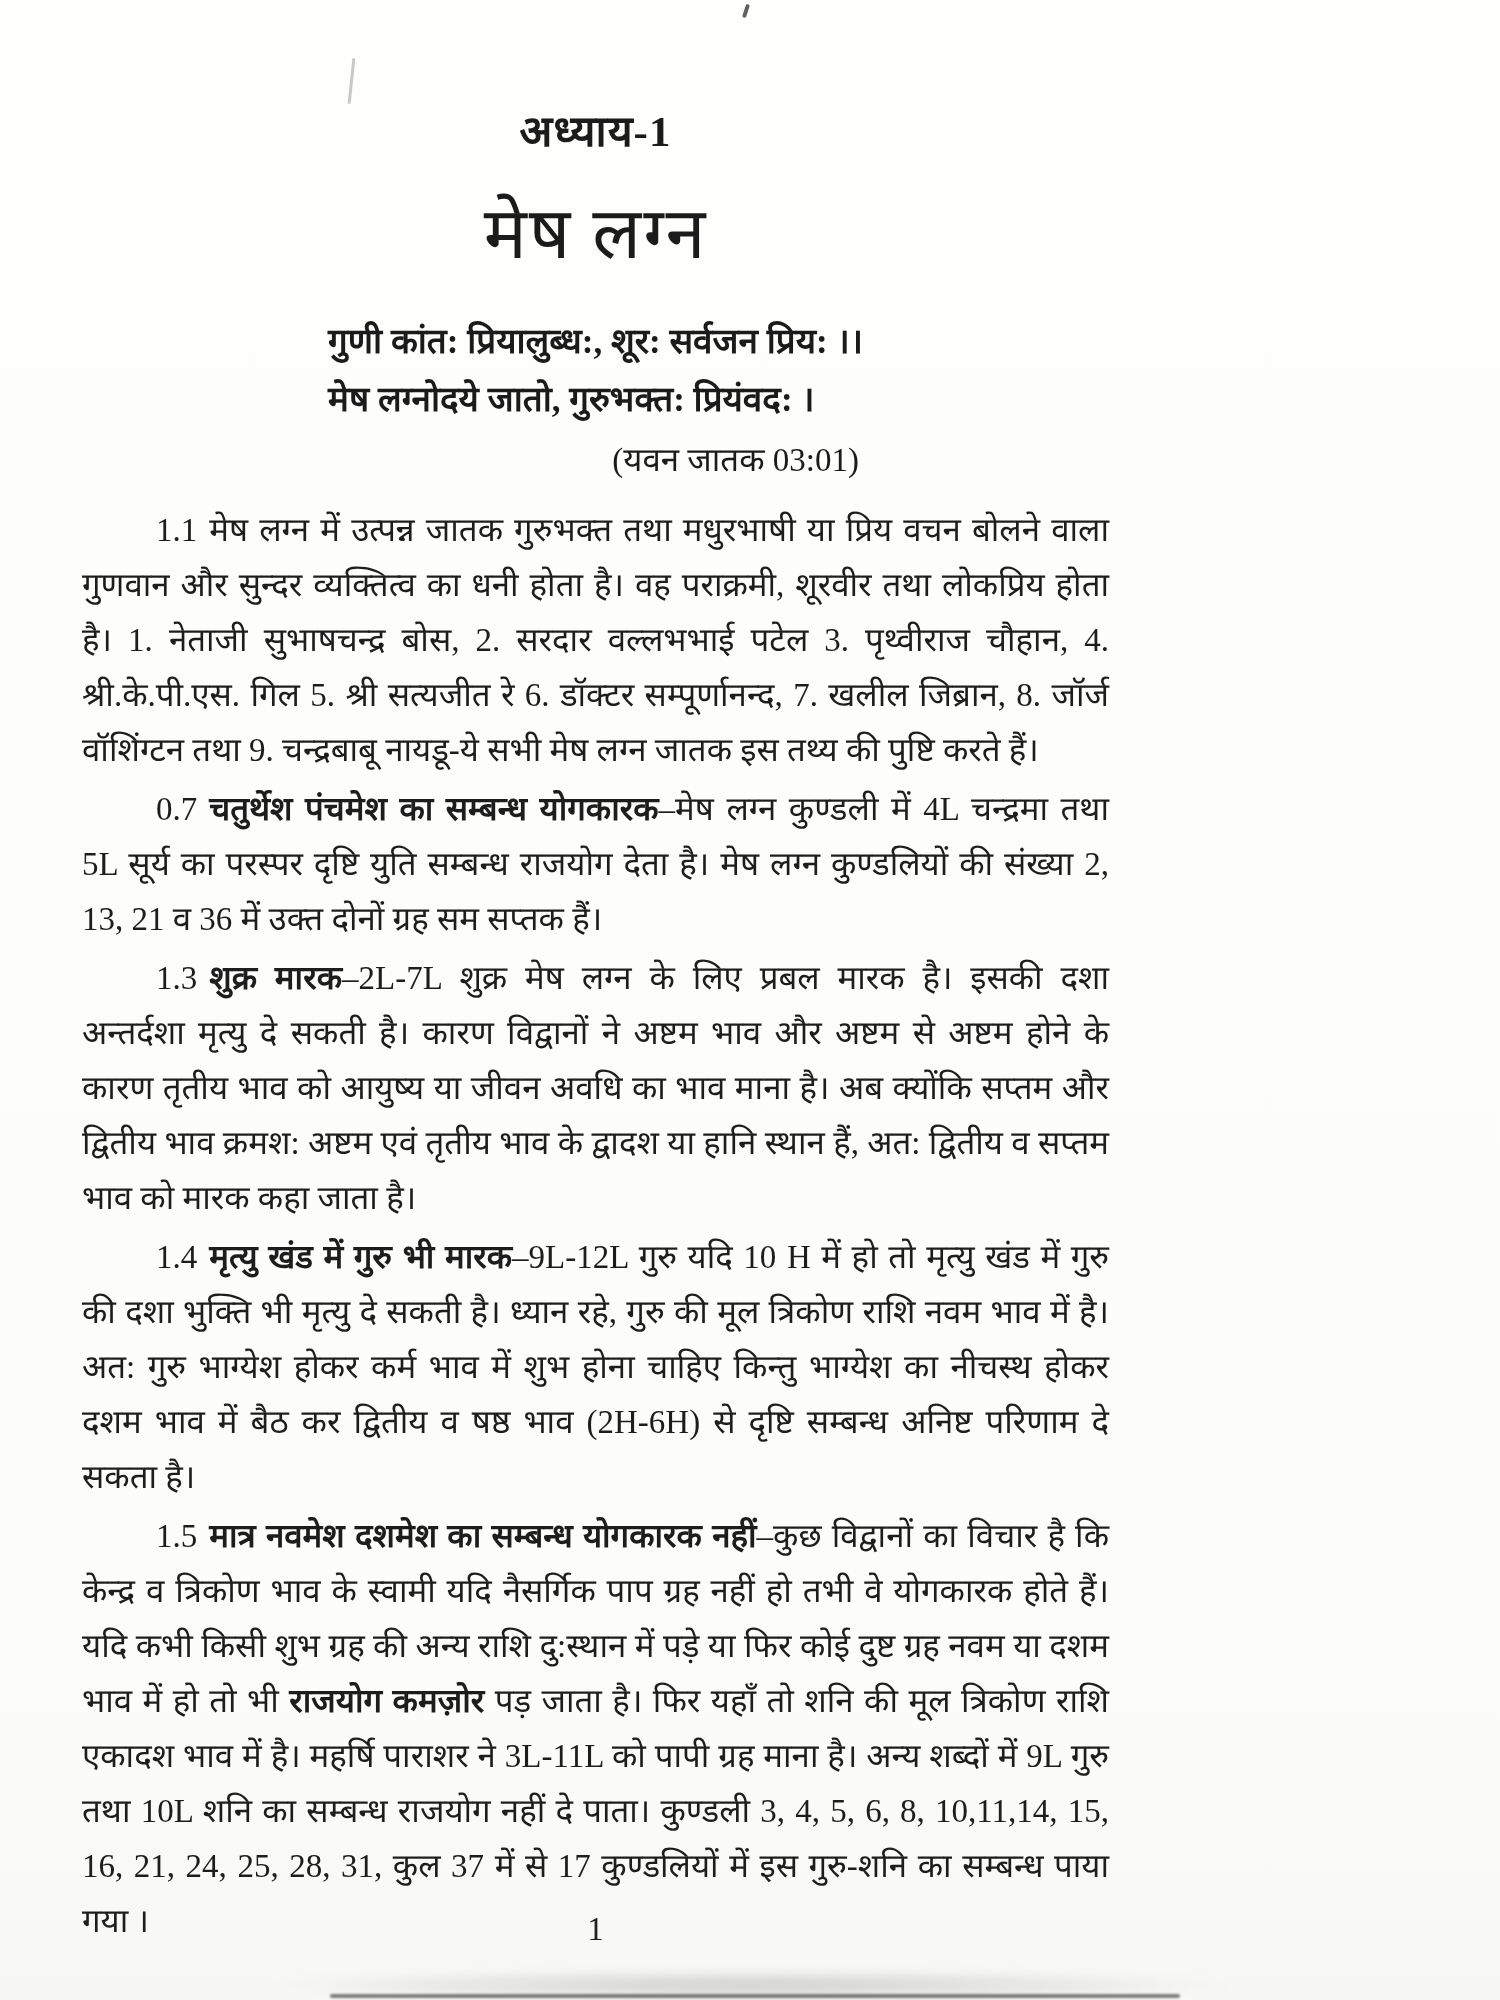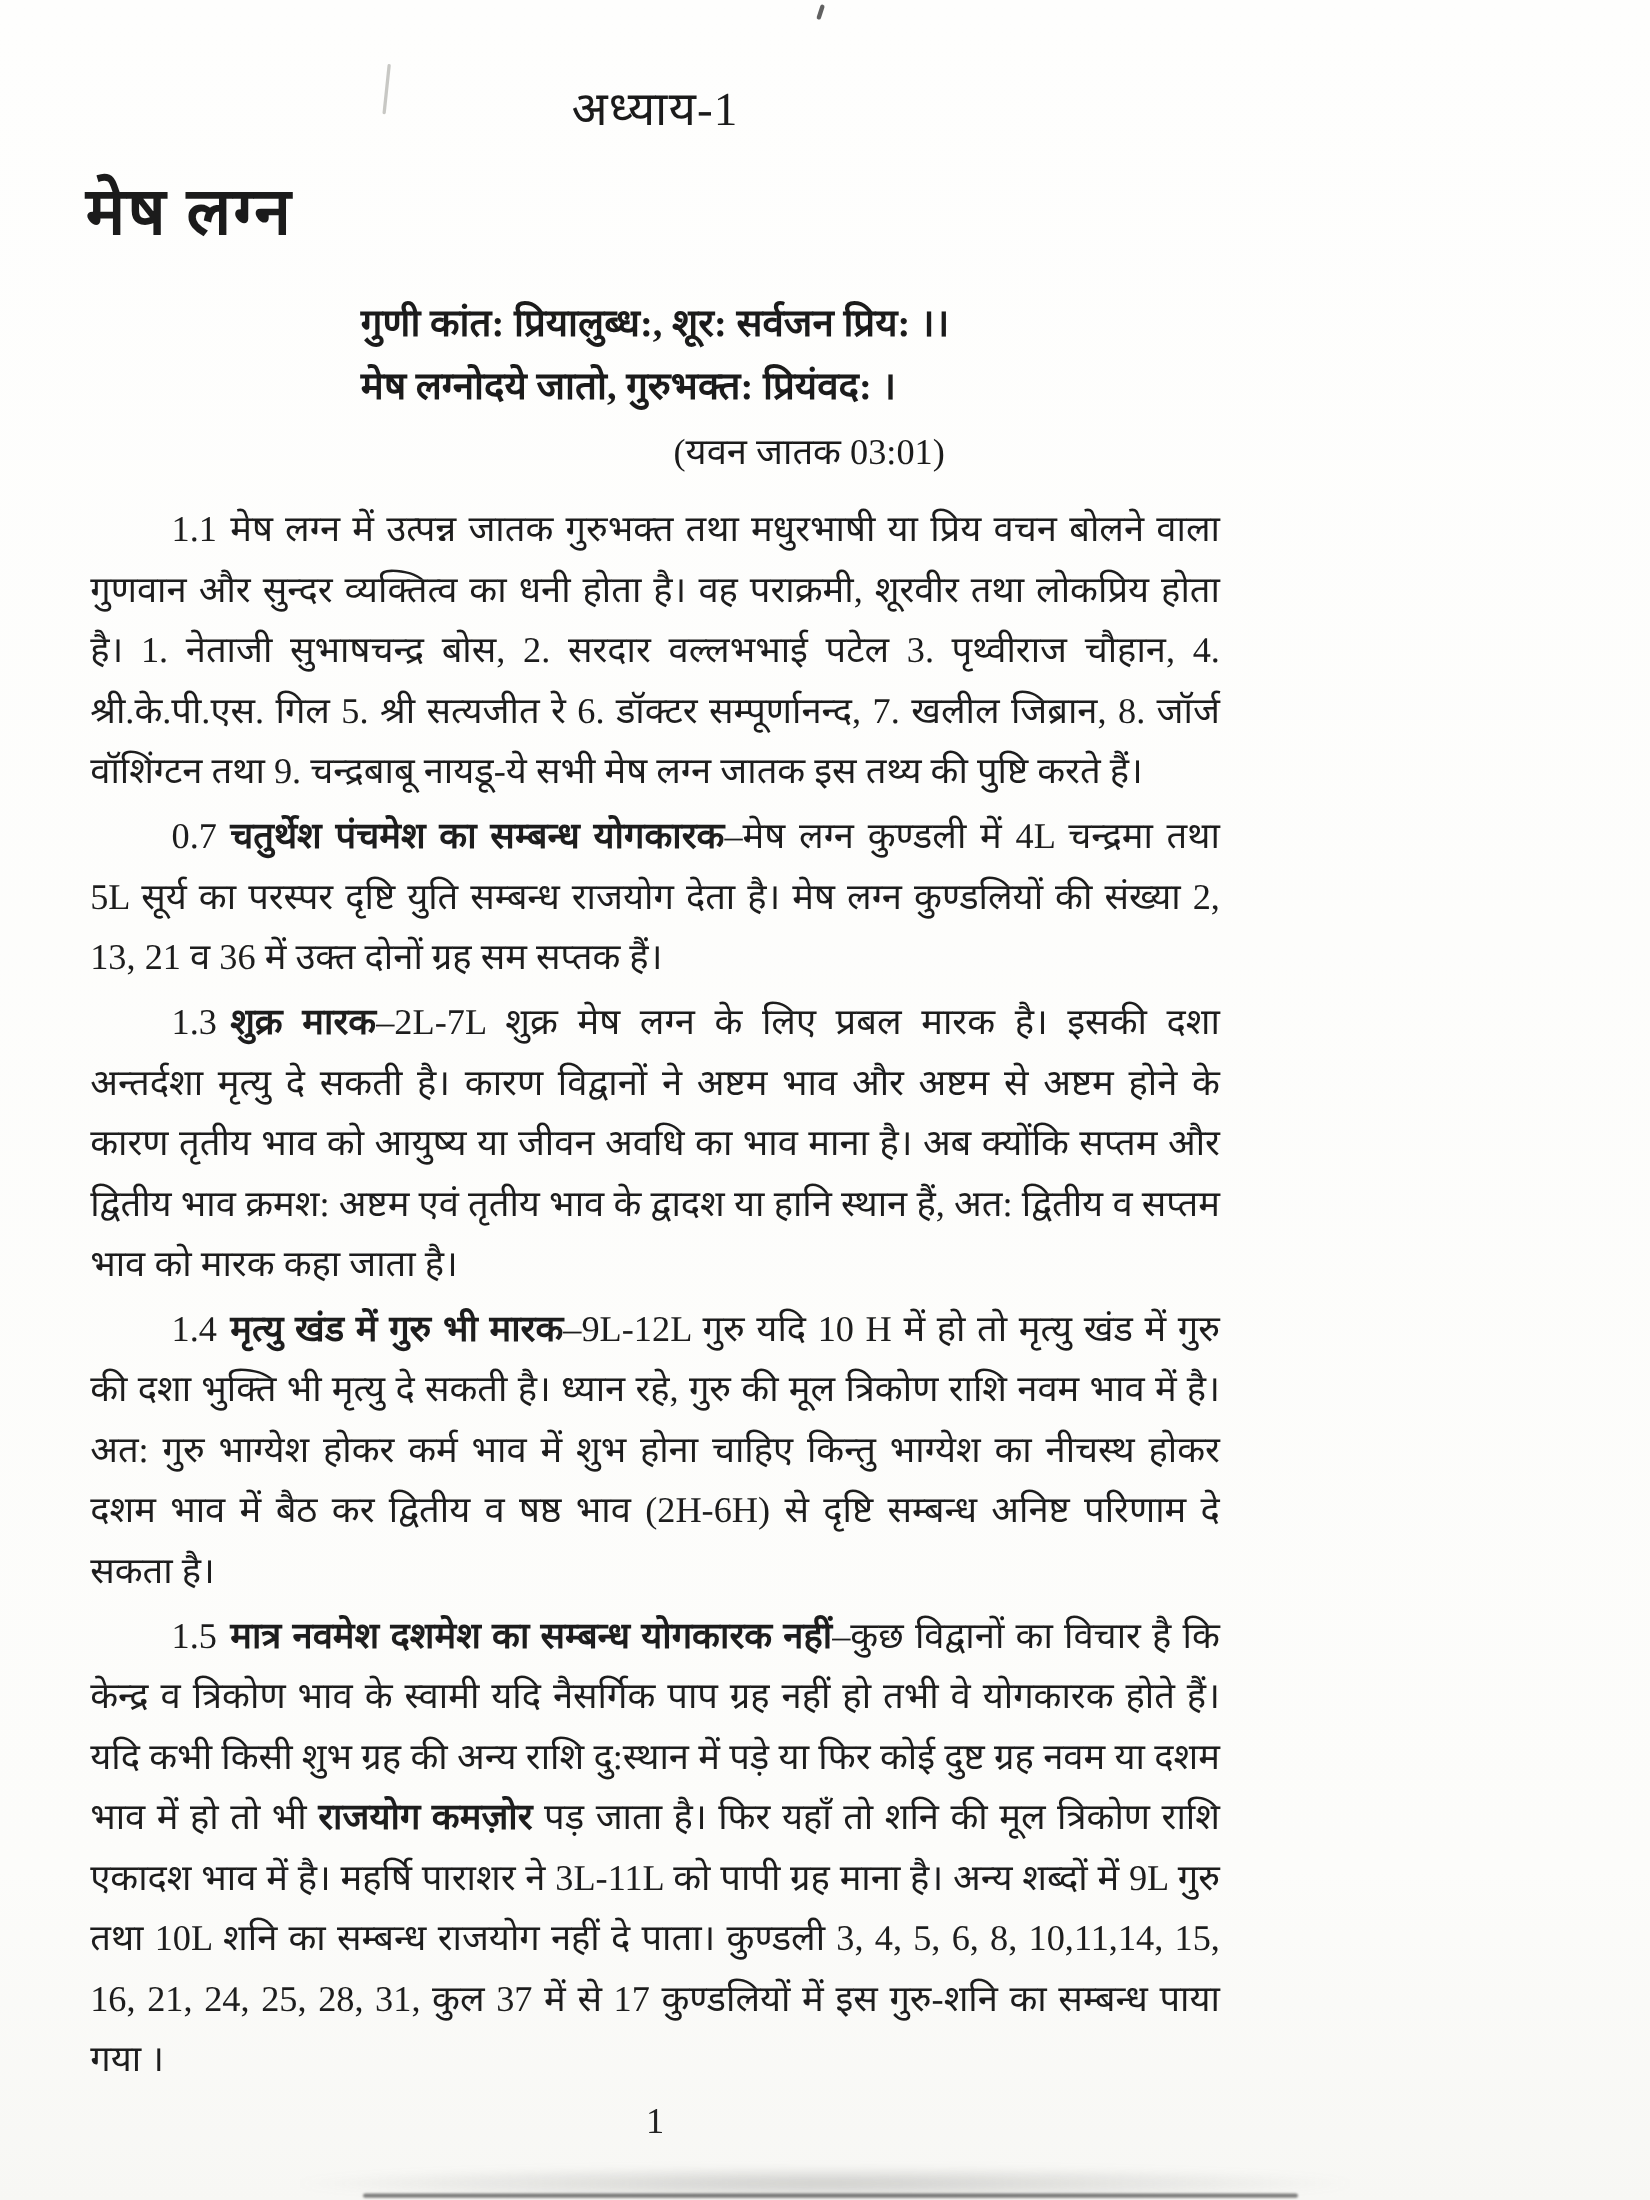--- a/index.html
+++ b/index.html
@@ -14,31 +14,31 @@
     background: linear-gradient(180deg, #fefefd 0%, #fcfcfa 85%, #f7f7f4 100%);
     color: #1b1b1b;
     overflow: hidden;
   }
   .content {
     position: absolute;
     left: 78px; top: 0;
     width: 1035px;
   }
   .chapter {
-    margin-top: 68px;
+    margin-top: 100px;
     text-align: center;
     font-size: 43px;
-    font-weight: normal;
+    font-weight: bold;
     letter-spacing: 1px;
   }
   .title {
     margin-top: 22px;
-    text-align: left;
-    font-size: 60px;
-    font-weight: bold;
+    text-align: center;
+    font-size: 72px;
+    font-weight: normal;
     letter-spacing: 2px;
   }
   .shloka-wrap { text-align: center; margin-top: 34px; }
   .shloka {
     display: inline-block;
     text-align: left;
     font-size: 35px;
     font-weight: 600;
     line-height: 58px;
   }

